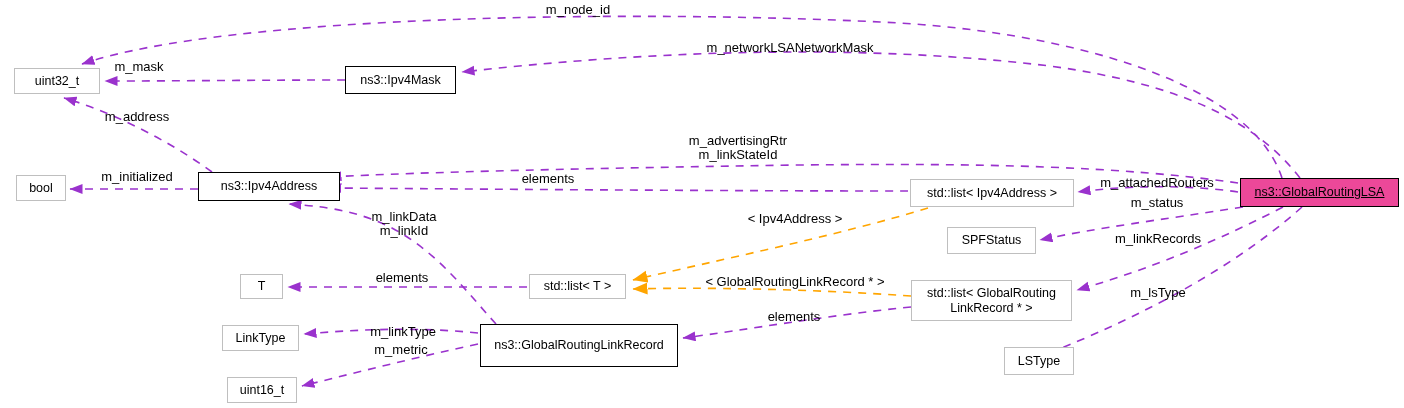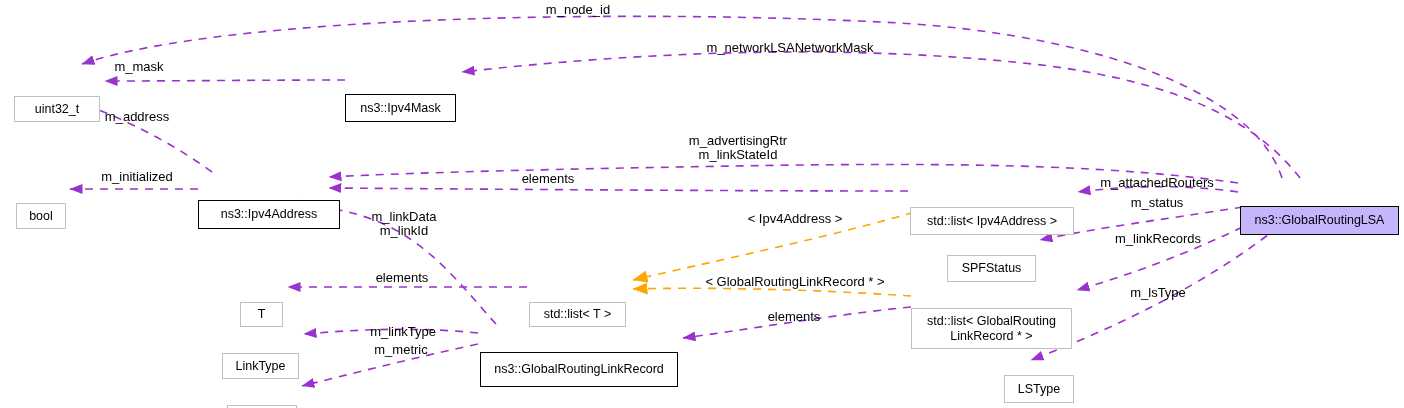--- a/index.html
+++ b/index.html
@@ -12,24 +12,23 @@
   }
   #edges{position:absolute;left:0;top:0;width:1404px;height:408px;}
   .node{
     position:absolute;
     display:flex;align-items:center;justify-content:center;
     background:#ffffff;
     border:1px solid #bfbfbf;
     font-size:12.5px;color:#000;
     text-align:center;white-space:pre-line;line-height:15px;
     box-sizing:border-box;
-    margin-top:28px;
   }
   .node.classlink{border:1.5px solid #000000;}
-  .node.mainnode{border:1.5px solid #000000;background:#c4b5fd;}
+  .node.mainnode{border:1.5px solid #000000;background:#ec4899;text-decoration:underline;}
   .elabel{
     position:absolute;
     transform:translateX(-50%);
     font-size:13px;color:#000;
     white-space:pre-line;text-align:center;line-height:14px;
   }
 </style>
 </head>
 <body>
 
@@ -75,21 +74,21 @@
   <div class="node" style="left:16px;top:175px;width:50px;height:26px">bool</div>
 
   <div class="node classlink" style="left:198px;top:172px;width:142px;height:29px">ns3::Ipv4Address</div>
 
   <div class="node" style="left:240px;top:274px;width:43px;height:25px">T</div>
 
   <div class="node" style="left:529px;top:274px;width:97px;height:25px">std::list&lt; T &gt;</div>
 
   <div class="node" style="left:222px;top:325px;width:77px;height:26px">LinkType</div>
 
-  <div class="node classlink" style="left:480px;top:324px;width:198px;height:35px">ns3::GlobalRoutingLinkRecord</div>
+  <div class="node classlink" style="left:480px;top:324px;width:198px;height:43px">ns3::GlobalRoutingLinkRecord</div>
 
   <div class="node" style="left:227px;top:377px;width:70px;height:26px">uint16_t</div>
 
   <div class="node" style="left:910px;top:179px;width:164px;height:28px">std::list&lt; Ipv4Address &gt;</div>
 
   <div class="node" style="left:947px;top:227px;width:89px;height:27px">SPFStatus</div>
 
   <div class="node" style="left:911px;top:280px;width:161px;height:41px">std::list&lt; GlobalRouting
 LinkRecord * &gt;</div>
 

